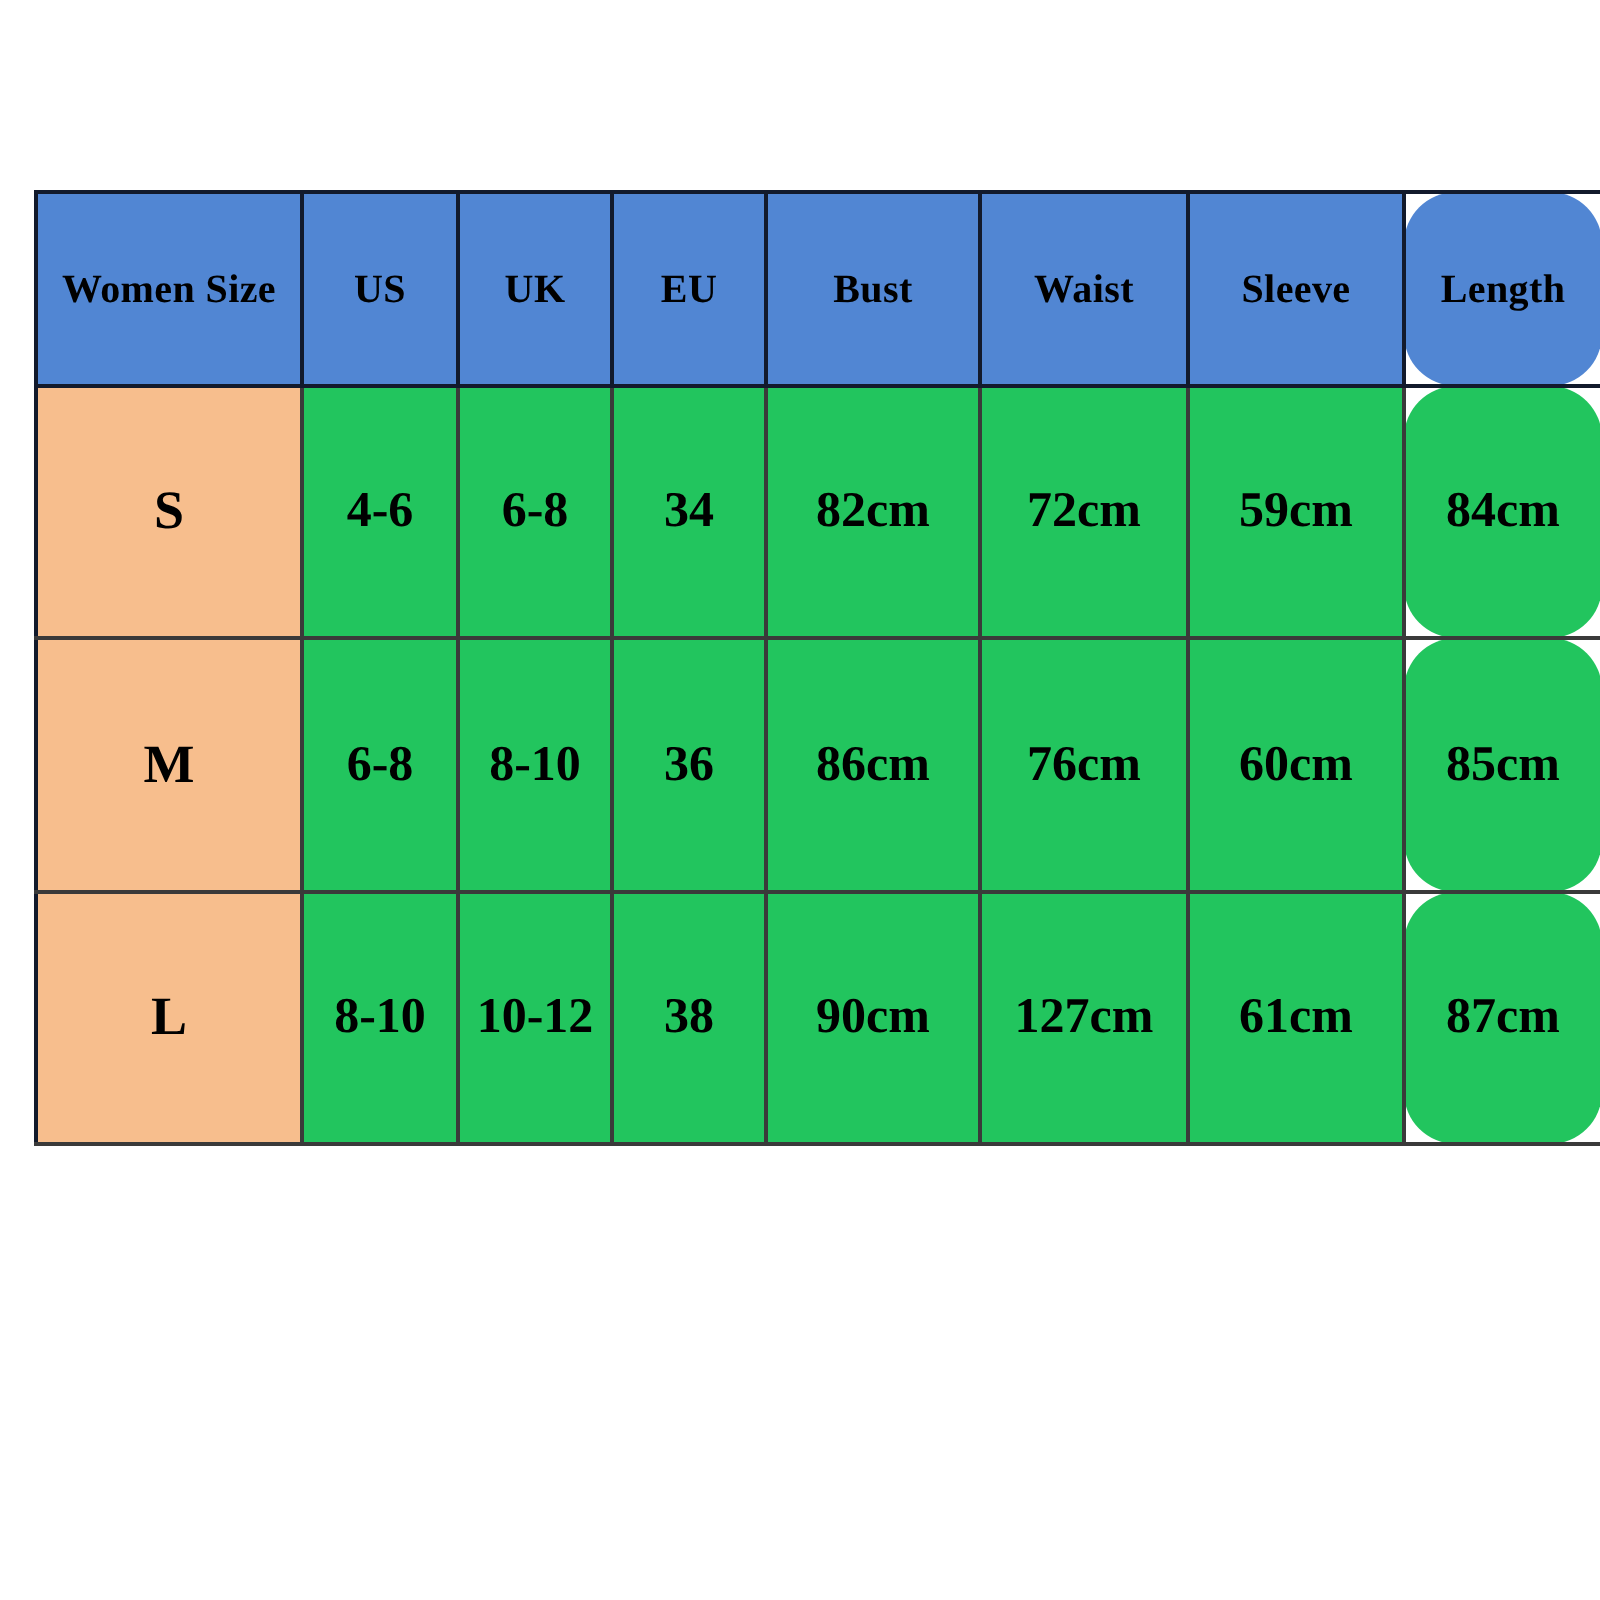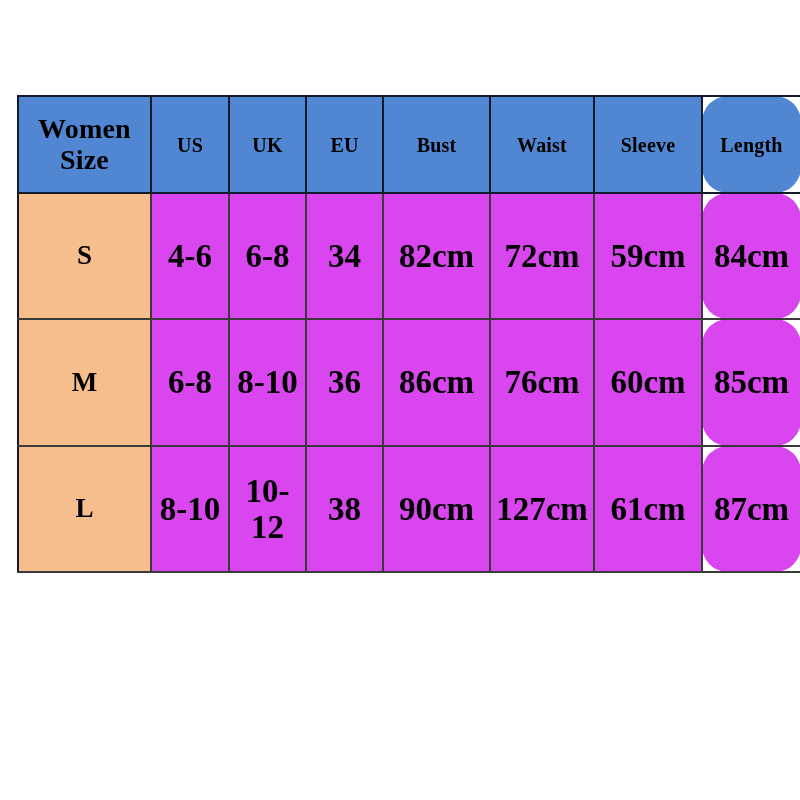--- a/index.html
+++ b/index.html
@@ -47,31 +47,31 @@
 
   
   #size-chart thead th {
     background: #5186d3;
     height: 95px;
     border: 2px solid #121a2c;
     font-size: 20px;
     letter-spacing: 0.2px;
   }
   #size-chart thead th.col-size {
-    font-size: 28px;
+    font-size: 20px;
     text-align: center;
   }
 
   
   #size-chart tbody tr {
     height: 95px;
   }
   #size-chart tbody td {
-    background: #d946ef;
-    font-size: 33px;
+    background: #22c55e;
+    font-size: 25px;
   }
   #size-chart tbody td.size-label {
     background: #f7be8d;
     font-size: 27px;
     border-left: 2px solid #121a2c;
   }
 
   
   .col-size   { width: 131px; }
   .col-us     { width: 76px; }

